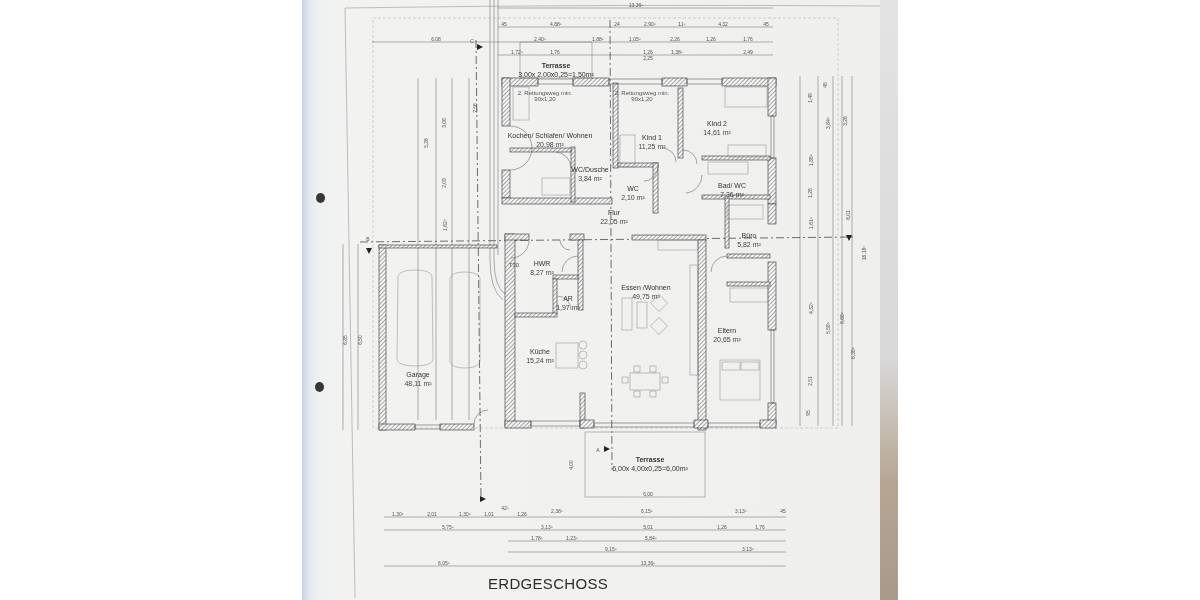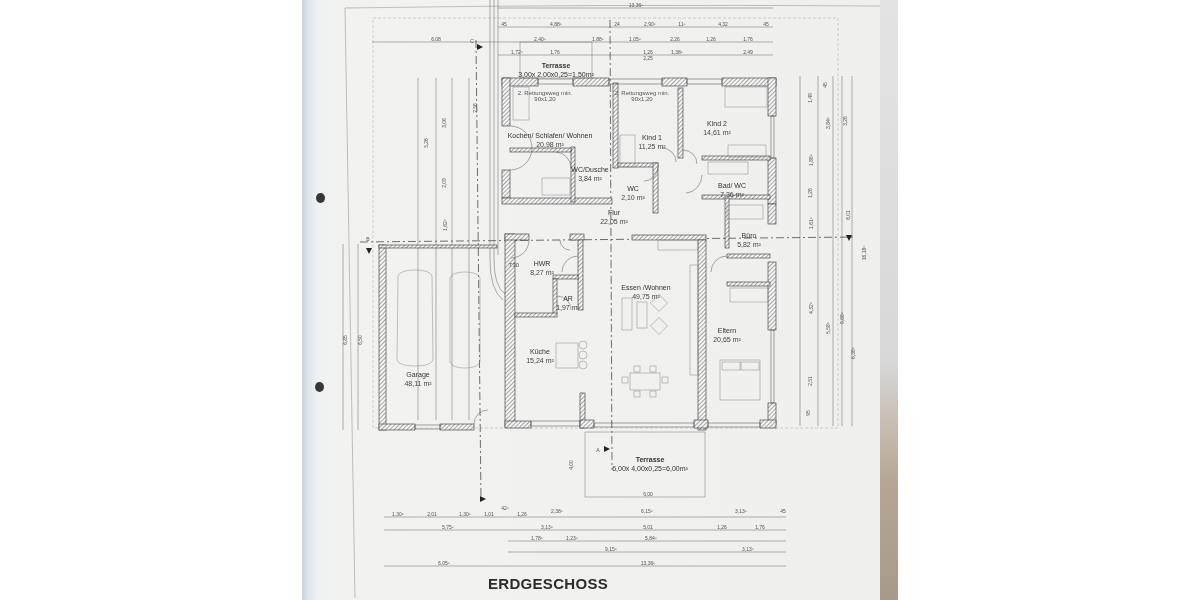--- a/index.html
+++ b/index.html
@@ -4,21 +4,21 @@
 <style>
   html,body{margin:0;padding:0;}
   body{width:1200px;height:600px;background:#ffffff;position:relative;overflow:hidden;font-family:"Liberation Sans",sans-serif;}
   .photo{position:absolute;left:302px;top:0;width:596px;height:600px;background:linear-gradient(90deg,#c9d2dd 0px,#dfe5ec 6px,#eef0f2 14px,#f2f2f1 40px,#efefee 100%);}
   .photo-right-edge{position:absolute;left:880px;top:0;width:18px;height:600px;background:linear-gradient(180deg,#e3e3e3 0%,#d8d8d8 60%,#b7a693 80%,#a8998a 100%);}
   .binder-hole{position:absolute;width:9px;height:10px;border-radius:50%;background:#3a3633;}
   .sheet{position:absolute;left:0;top:0;width:1200px;height:600px;}
   .room-label{position:absolute;font-size:7px;color:#333;text-align:center;line-height:9px;white-space:nowrap;transform:translateX(-50%);}
   .room-label .area{display:block;font-size:7px;color:#444;}
   .dim{position:absolute;font-size:5px;color:#555;white-space:nowrap;transform:translateX(-50%);}
-  .plan-title{position:absolute;left:488px;top:575px;font-size:15px;font-weight:bold;color:#2b2b2b;letter-spacing:0.3px;}
+  .plan-title{position:absolute;left:488px;top:575px;font-size:15px;font-weight:normal;color:#2b2b2b;letter-spacing:0.3px;}
   .terrace-note{position:absolute;font-size:7px;color:#333;text-align:center;transform:translateX(-50%);white-space:nowrap;line-height:9px;}
   .terrace-note b{font-weight:bold;}
 </style>
 </head>
 <body>
 
 <div class="photo"></div>
 <div class="photo-right-edge"></div>
 <div class="binder-hole" style="left:316px;top:193px;"></div>
 <div class="binder-hole" style="left:315px;top:382px;"></div>

